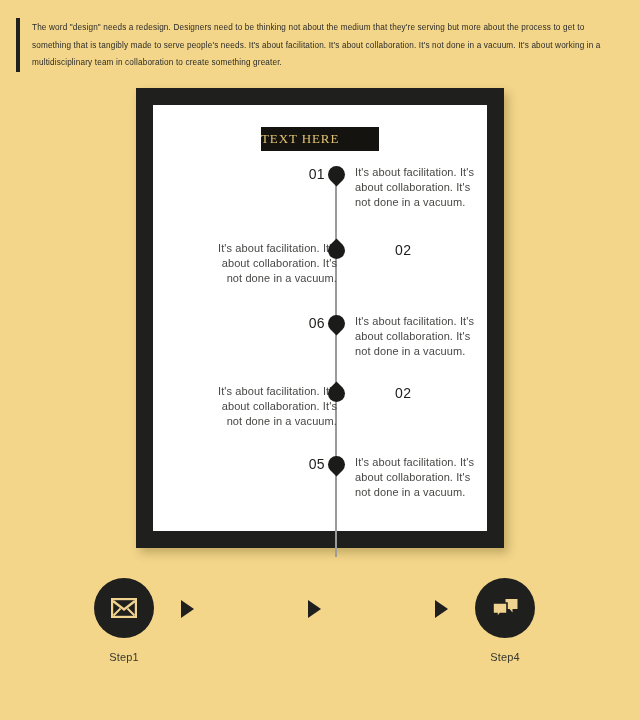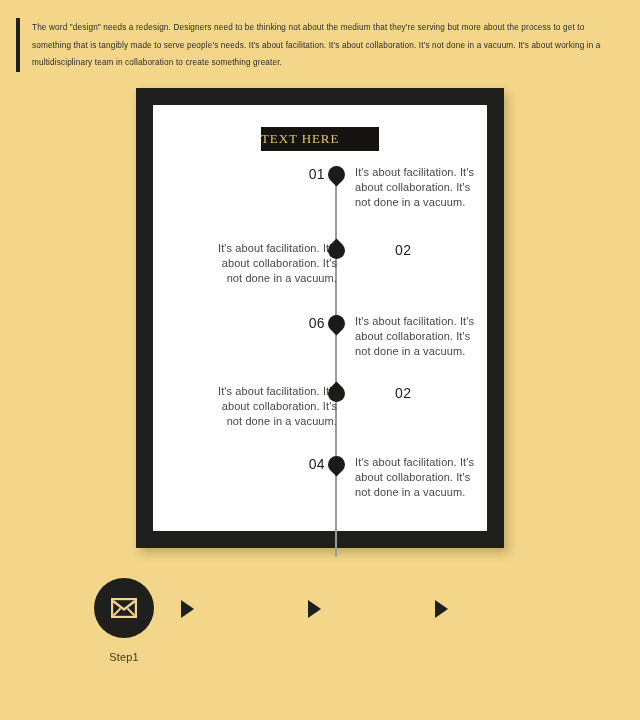--- a/index.html
+++ b/index.html
@@ -263,21 +263,21 @@
       <div class="tl-item" style="top:223px">
         <div class="tl-row left">
           <span class="tl-body">It's about facilitation. It's about collaboration. It's not done in a vacuum.</span>
           <span class="tl-pin"></span>
           <span class="tl-num">02</span>
         </div>
       </div>
 
       <div class="tl-item" style="top:294px">
         <div class="tl-row right">
-          <span class="tl-num">04</span>
+          <span class="tl-num">05</span>
           <span class="tl-pin"></span>
           <span class="tl-body">It's about facilitation. It's about collaboration. It's not done in a vacuum.</span>
         </div>
       </div>
 
     </div>
   </div>
 </div>
 
 <div class="steps">
@@ -302,14 +302,25 @@
 
   <div class="step-arrow" style="left:308px">
       <i></i>
     </div>
 
 
   <div class="step-arrow" style="left:435px">
       <i></i>
     </div>
 
+  <div class="step" style="left:455px">
+    <div class="step-circle">
+      <span>
+        <svg width="28" height="24" viewBox="0 0 28 24">
+          <path d="M14.5 3 L26.5 3 L26.5 13 L21.5 13 L21.5 16.5 L18.6 13 L14.5 13 Z" fill="#f0d391"></path>
+          <path d="M2 7 L16 7 L16 17.6 L9.2 17.6 L6 21.6 L6 17.6 L2 17.6 Z" fill="#f0d391" stroke="#1f1f1e" stroke-width="1.6"></path>
+        </svg>
+      </span>
+    </div>
+    <div class="step-label">Step4</div>
+  </div>
 
 </div>
 
 </body></html>

